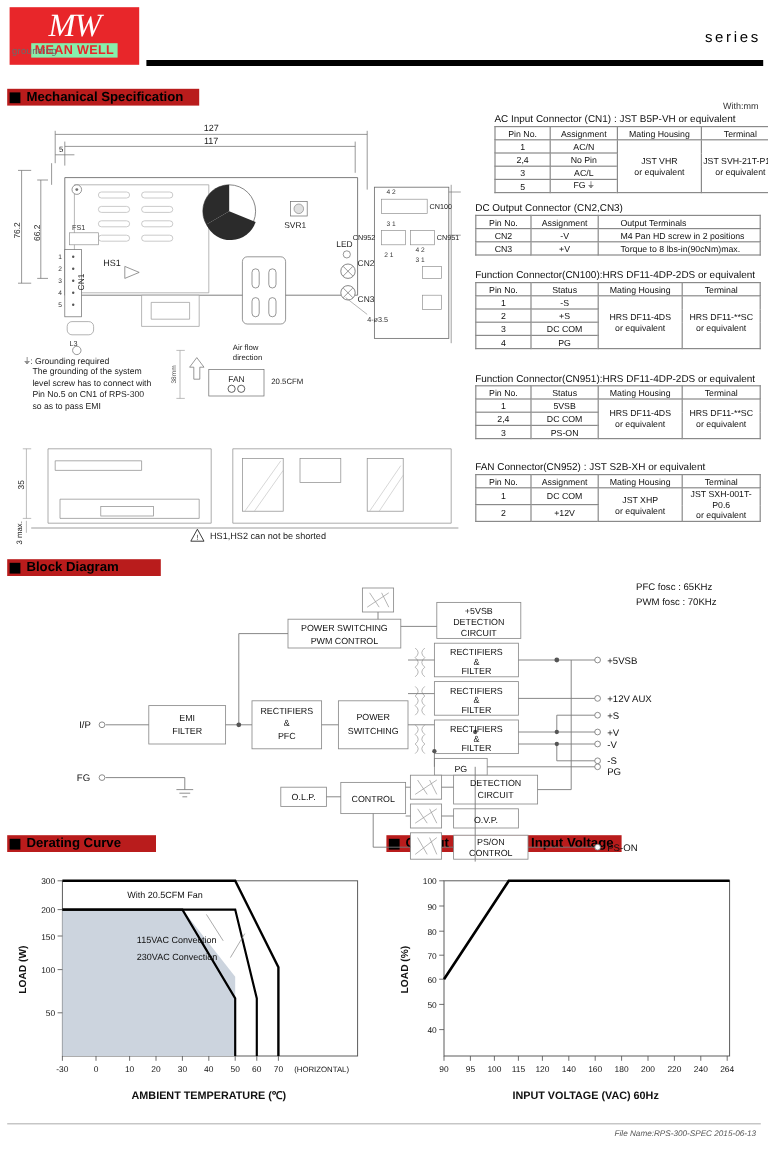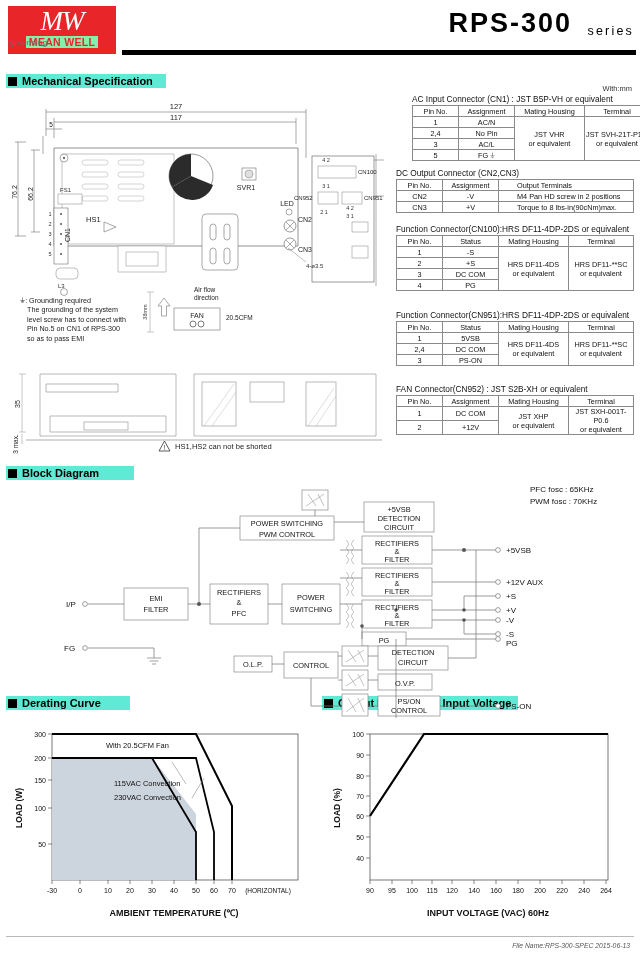--- a/index.html
+++ b/index.html
@@ -47,21 +47,21 @@
     position:absolute; right:6px; top:24px;
     font-size:12.5px; letter-spacing:2.2px; color:#000;
   }
   #header-rule {
     position:absolute; left:122px; right:4px; top:50px; height:5px; background:#000;
   }
 
   
   .sec-head {
     position:absolute; height:14px;
-    background:#5eead4;
+    background:#b91c1c;
     display:flex; align-items:center;
     padding-right:8px;
   }
   .sec-head .sq { width:9px; height:9px; background:#000; margin:0 5px 0 2px; flex:none; }
   .sec-head .tx { font-size:11px; font-weight:bold; color:#000; white-space:nowrap; }
 
   
   #unit-mm { position:absolute; right:8px; top:84px; font-size:7.5px; color:#333; }
   .ctbl-wrap { position:absolute; }
   .ctbl-cap { font-size:8.3px; color:#111; margin-bottom:1px; white-space:nowrap; }
@@ -98,21 +98,20 @@
 </style>
 </head>
 <body>
 
 <div id="header">
   <div id="logo-box">
     <div id="logo-mw">MW</div>
     <div id="logo-name">MEAN WELL</div>
   </div>
   <div id="logo-sub">grounding</div>
-  <div id="model-name">RPS-300</div>
   <div id="model-series">series</div>
   <div id="header-rule"></div>
 </div>
 
 <div class="sec-head" style="left:6px; top:74px; width:160px;">
   <span class="sq"></span>
   <span class="tx">Mechanical Specification</span>
 </div>
 
 <div class="sec-head" style="left:6px; top:466px; width:128px;">

